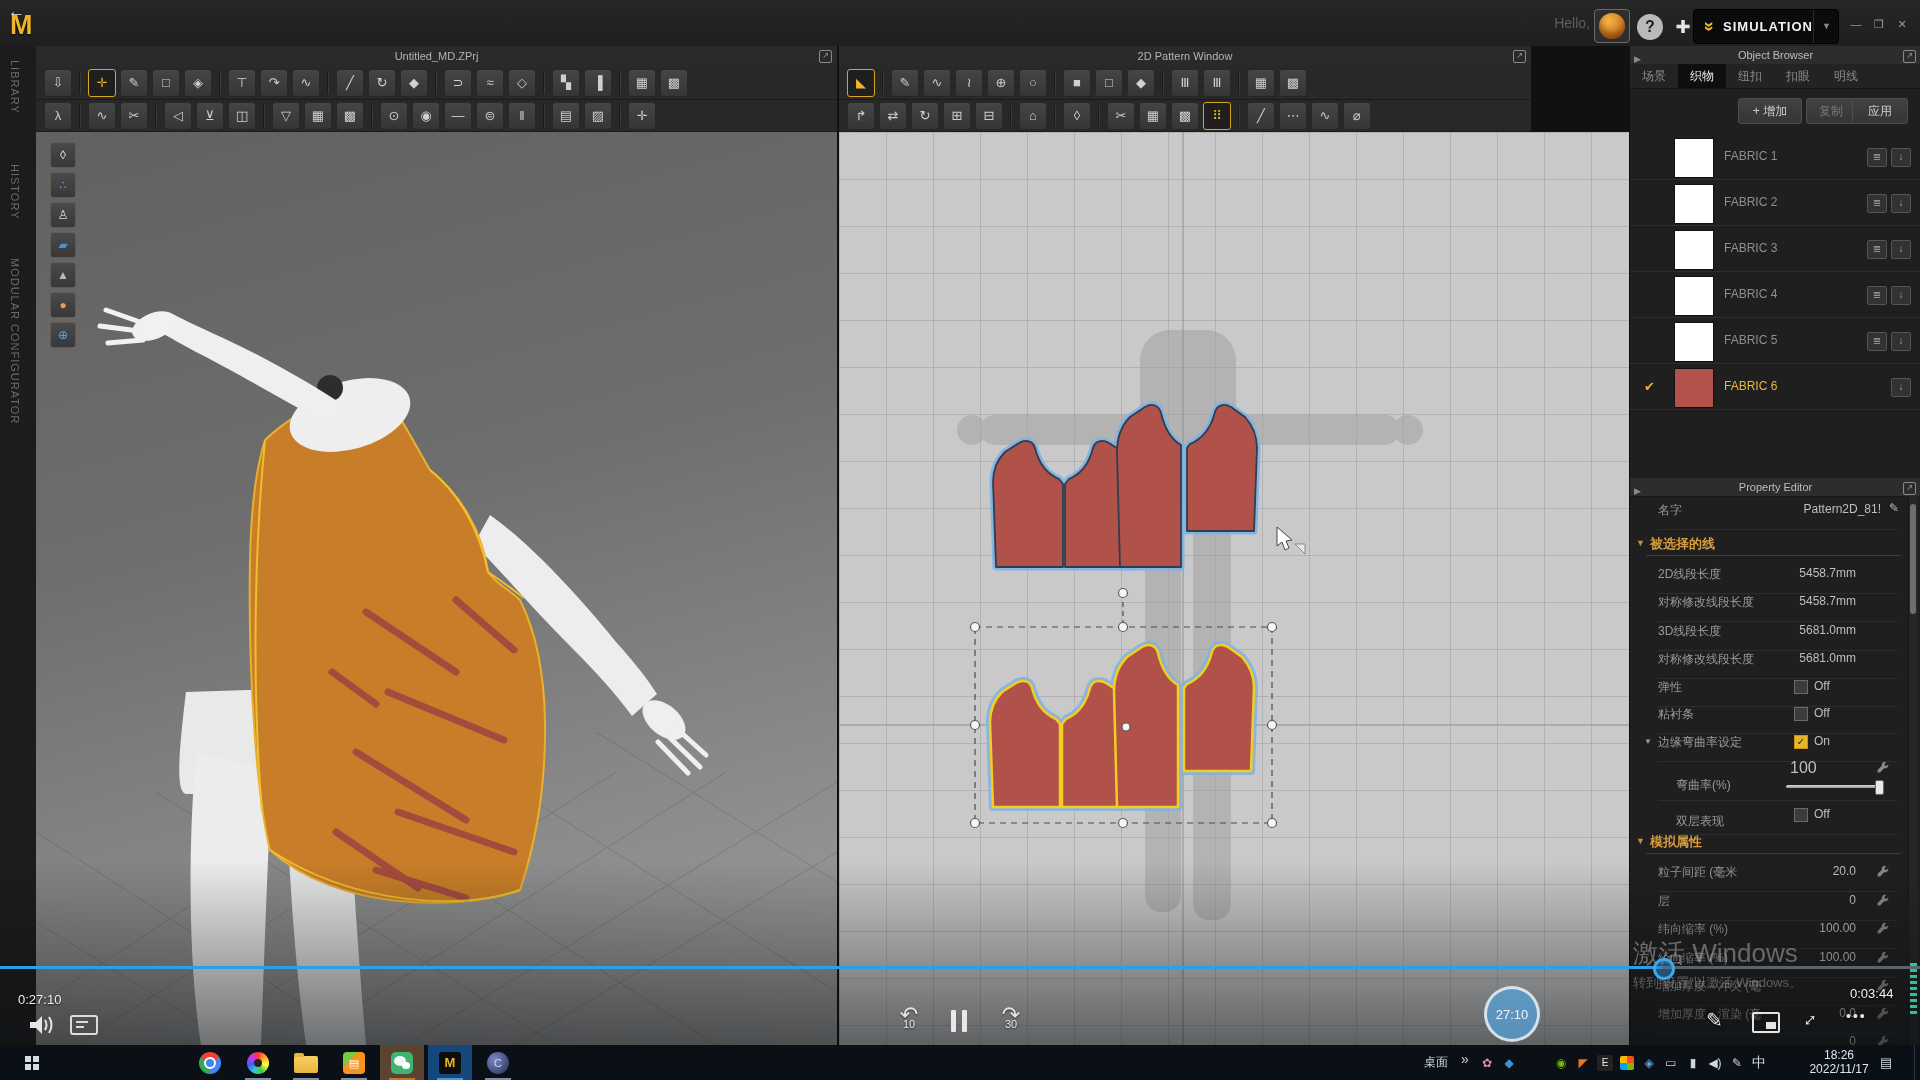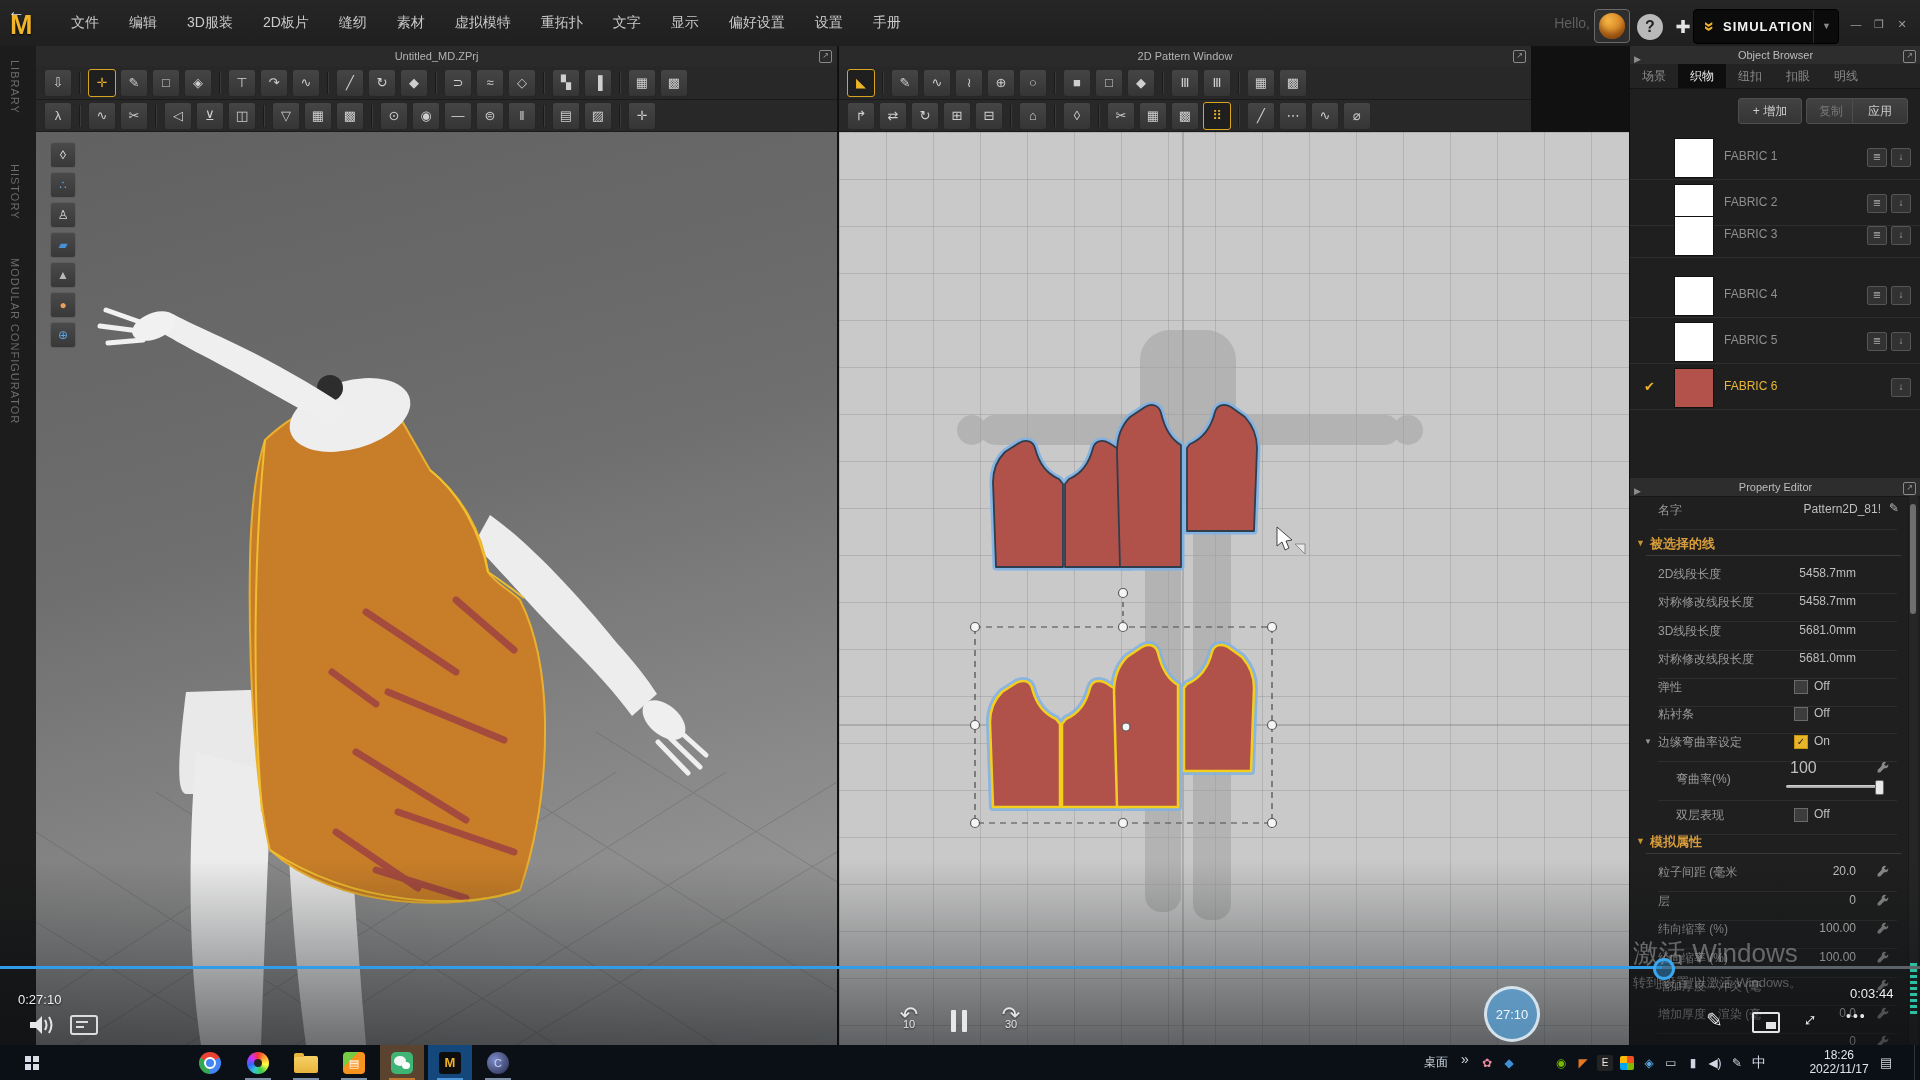--- a/index.html
+++ b/index.html
@@ -49,21 +49,21 @@
   .obtab.on{background:#0e0e0e;color:#ececec;}
   .obtn{position:absolute;top:52px;height:24px;background:linear-gradient(#424242,#353535);border:1px solid #4e4e4e;border-radius:3px;color:#cfcfcf;font-size:12px;text-align:center;line-height:24px;}
   .frow{position:absolute;left:0;width:291px;height:44px;border-bottom:1px solid #2e2e2e;}
   .fchk{position:absolute;left:14px;top:14px;color:#f0b429;font-size:13px;font-weight:bold;}
   .fsw{position:absolute;left:44px;top:3px;width:38px;height:38px;border:1px solid #111;}
   .flabel{position:absolute;left:94px;top:14px;font-size:12px;color:#8f8f8f;}
   .frow.sel .flabel{color:#e9b83a;}
   .ficon{position:absolute;top:13px;width:18px;height:17px;border:1px solid #555;border-radius:2px;background:#323232;color:#aaa;font-size:10px;text-align:center;line-height:16px;}
   .prow{position:absolute;left:0;width:291px;height:34px;}
   .prow .lb{position:absolute;left:28px;top:6px;font-size:12px;color:#9a9a9a;white-space:nowrap;max-width:125px;overflow:hidden;}
-  .prow .lb.ind{left:46px;max-width:110px;}
+  .prow .lb.ind{left:46px;max-width:110px;margin-top:6px;}
   .prow .val{position:absolute;right:65px;top:6px;font-size:12px;color:#bfbfbf;text-align:right;}
   .prow .rule{position:absolute;left:28px;right:24px;bottom:0;border-bottom:1px solid #2e2e2e;}
   .psec{position:absolute;left:0;width:291px;height:24px;}
   .psec .tri{position:absolute;left:6px;top:6px;color:#c69433;font-size:9px;}
   .psec .st{position:absolute;left:20px;top:3px;font-size:13px;font-weight:bold;color:#d79c3c;}
   .psec .rule{position:absolute;left:16px;right:20px;bottom:0;border-bottom:1px solid #3a3a3a;}
   .cb{position:absolute;left:164px;top:7px;width:12px;height:12px;background:#3c3c3c;border:1px solid #6a6a6a;}
   .cb.on{background:#e8b42a;border-color:#c79410;color:#222;font-size:10px;line-height:12px;text-align:center;font-weight:bold;}
   .cbt{position:absolute;left:184px;top:6px;font-size:12px;color:#bfbfbf;}
   .wr{position:absolute;right:32px;top:7px;width:13px;height:13px;fill:#8a8a8a;}
@@ -112,35 +112,20 @@
   .showdesk{position:absolute;left:1914px;top:0;width:6px;height:35px;border-left:1px solid #2a3340;}
 </style>
 </head>
 <body>
 
 <div id="root">
 
   <div class="topbar">
     <span class="backarrow">←</span>
     <span class="mdlogo">M</span>
-    <div class="menus">
-      <span>文件</span>
-      <span>编辑</span>
-      <span>3D服装</span>
-      <span>2D板片</span>
-      <span>缝纫</span>
-      <span>素材</span>
-      <span>虚拟模特</span>
-      <span>重拓扑</span>
-      <span>文字</span>
-      <span>显示</span>
-      <span>偏好设置</span>
-      <span>设置</span>
-      <span>手册</span>
-    </div>
     <span class="hello">Hello,</span>
     <div class="avatarbtn">
         <i></i>
       </div>
     <div class="helpbtn">?</div>
     <div class="shirtbtn">✚</div>
     <div class="simbtn">
       <span class="simchev">»</span>
       <span class="simlabel">SIMULATION</span>
       <span class="simdrop">▼</span>
@@ -428,21 +413,21 @@
       <span class="flabel">FABRIC 1</span>
       <span class="ficon" style="left:237px">≣</span>
       <span class="ficon" style="left:261px">↓</span>
     </div>
     <div class="frow" style="top:135px">
       <span class="fsw" style="background: rgb(255, 255, 255);"></span>
       <span class="flabel">FABRIC 2</span>
       <span class="ficon" style="left:237px">≣</span>
       <span class="ficon" style="left:261px">↓</span>
     </div>
-    <div class="frow" style="top:167px">
+    <div class="frow" style="top:181px">
       <span class="fsw" style="background: rgb(255, 255, 255);"></span>
       <span class="flabel">FABRIC 3</span>
       <span class="ficon" style="left:237px">≣</span>
       <span class="ficon" style="left:261px">↓</span>
     </div>
     <div class="frow" style="top:227px">
       <span class="fsw" style="background: rgb(255, 255, 255);"></span>
       <span class="flabel">FABRIC 4</span>
       <span class="ficon" style="left:237px">≣</span>
       <span class="ficon" style="left:261px">↓</span>

